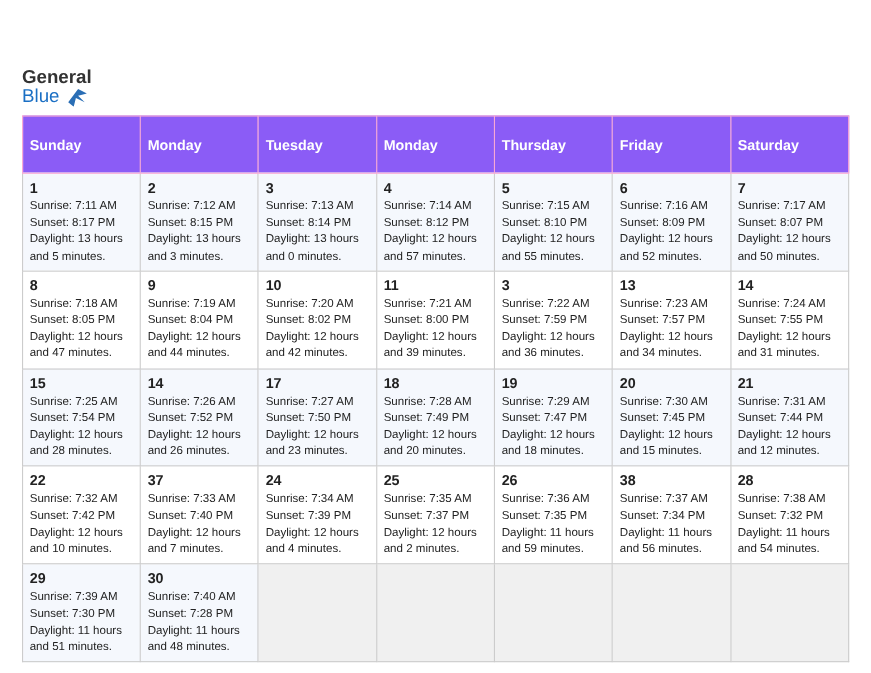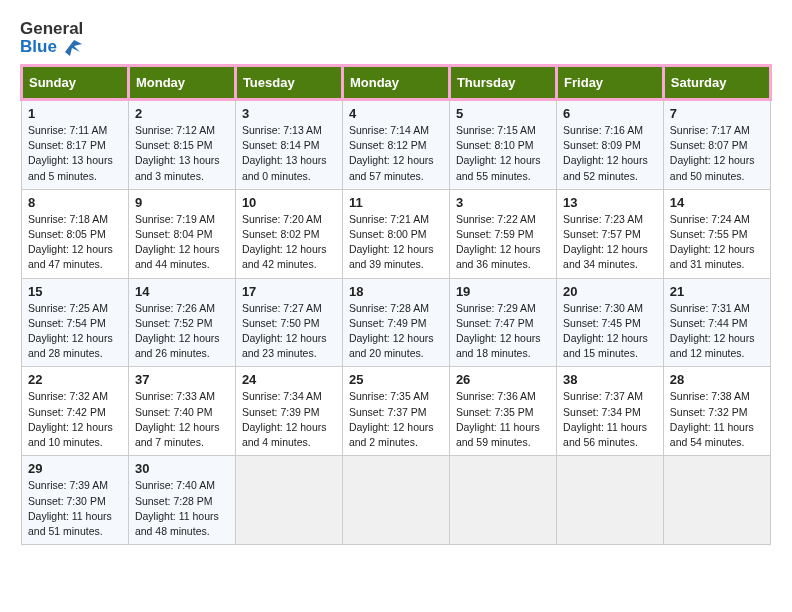--- a/index.html
+++ b/index.html
@@ -37,27 +37,27 @@
       color: #444;
       margin-top: 2px;
     }
     .calendar {
       width: 100%;
       border-collapse: collapse;
       margin-top: 8px;
       font-size: 11px;
     }
     .calendar thead th {
-      background-color: #4d7c0f;
+      background-color: #8b5cf6;
       color: #fff;
       text-align: left;
-      padding: 8px 6px;
+      padding: 18px 6px;
       font-size: 13px;
       font-weight: bold;
-      border: 3px solid #f9a8d4;
+      border: 1px solid #f9a8d4;
     }
     .calendar tbody td {
       vertical-align: top;
       border: 1px solid #ccc;
       padding: 5px 6px;
       width: 108px;
       min-height: 80px;
     }
     .calendar tbody tr:nth-child(odd) td {
       background-color: #f5f8fd;
@@ -79,25 +79,25 @@
     }
     .empty-cell {
       background-color: #f0f0f0 !important;
     }
   </style>
 </head>
 <body>
 
 <div class="header-area">
   <div class="logo">
-    <div style="display:flex;align-items:center;">
+    <div style="display:flex;align-items:center;margin-top:41px;">
       <div style="display:flex;flex-direction:column;line-height:1.05;">
         <span class="logo-general" style="font-size:17px;font-weight:bold;">General</span>
         <span style="display:flex;align-items:center;">
-          <span class="logo-blue" style="font-size:17px;font-weight:bold;">Blue</span>
+          <span class="logo-blue" style="font-size:17px;font-weight:normal;">Blue</span>
           <svg width="22" height="18" viewBox="0 0 22 18" style="margin-left:3px;">
             <polygon points="5,14 14,2 22,6 14,8 20,14 12,10 10,18" fill="#2a6eb5"></polygon>
           </svg>
         </span>
       </div>
     </div>
   </div>
   <div class="title-area">
     <div class="calendar-title"></div>
     <div class="calendar-subtitle"></div>

